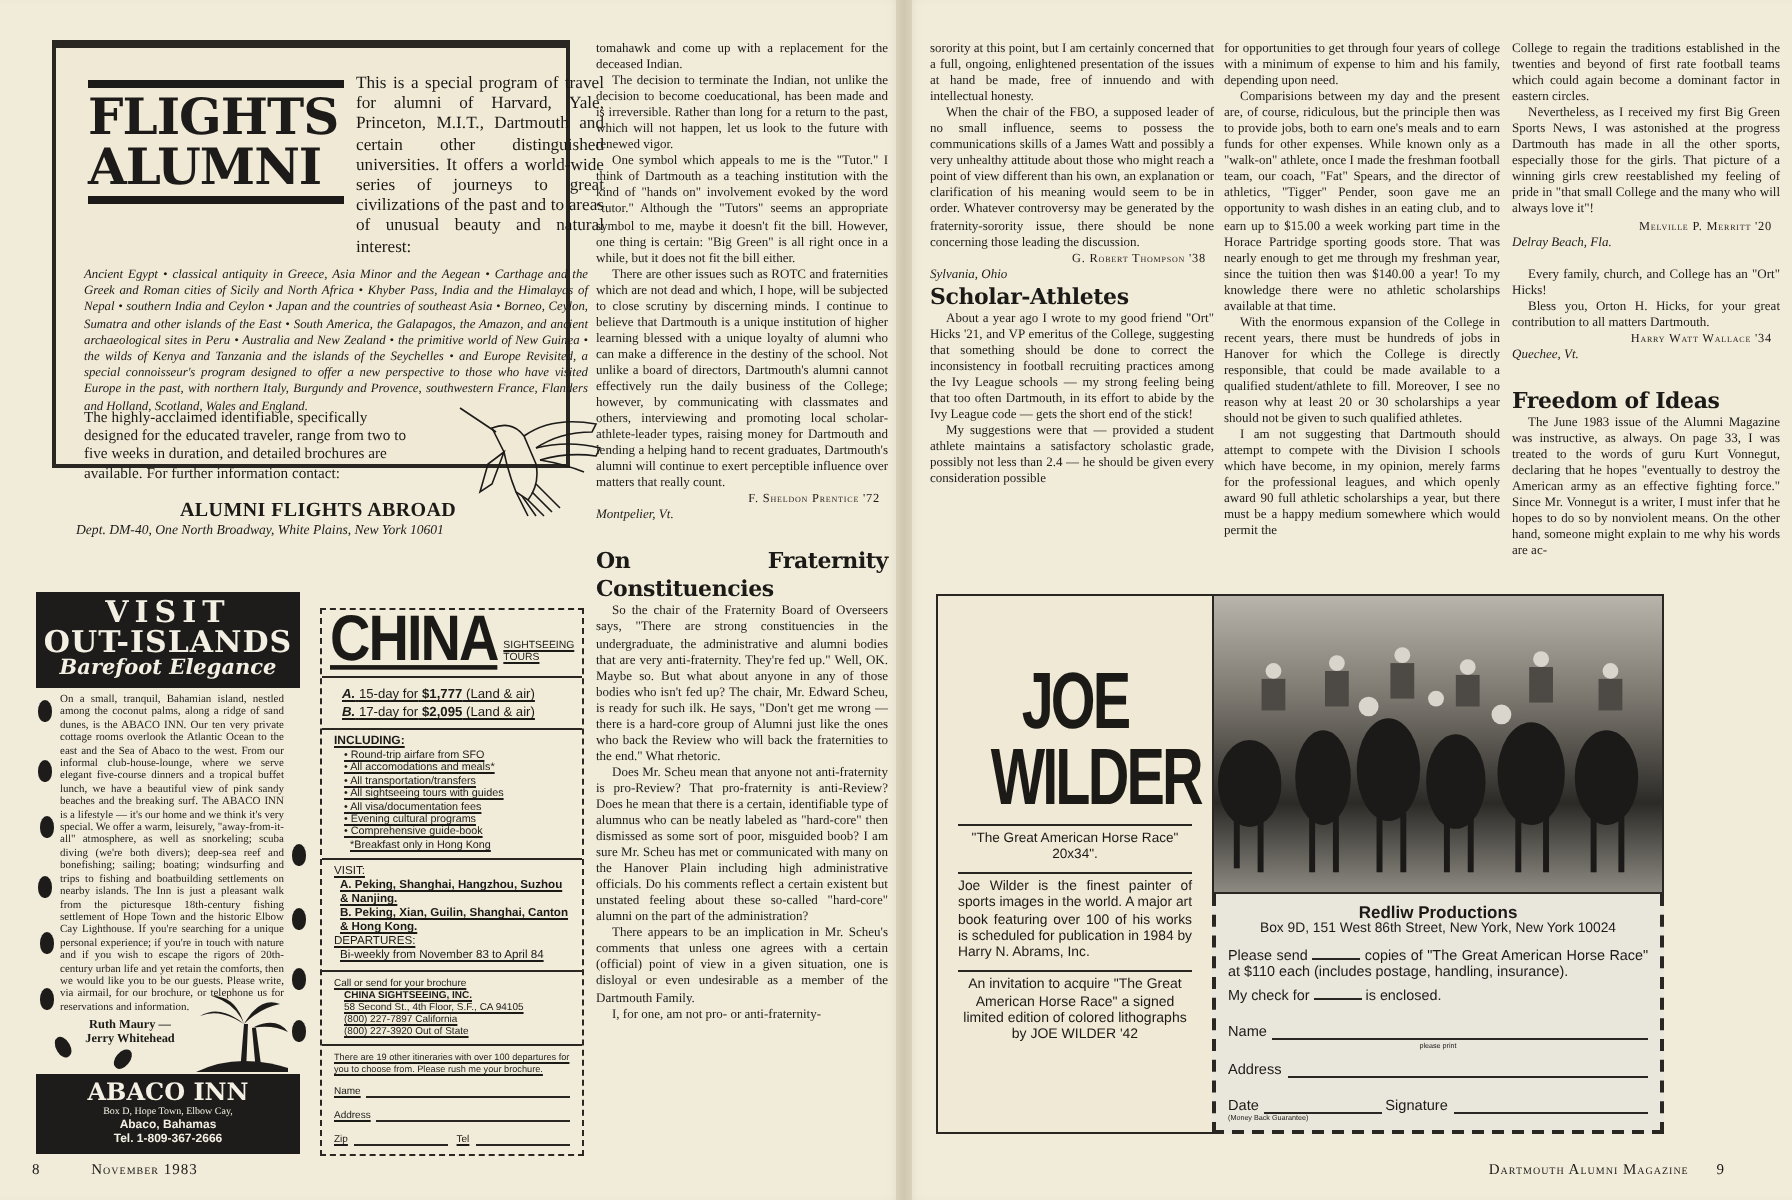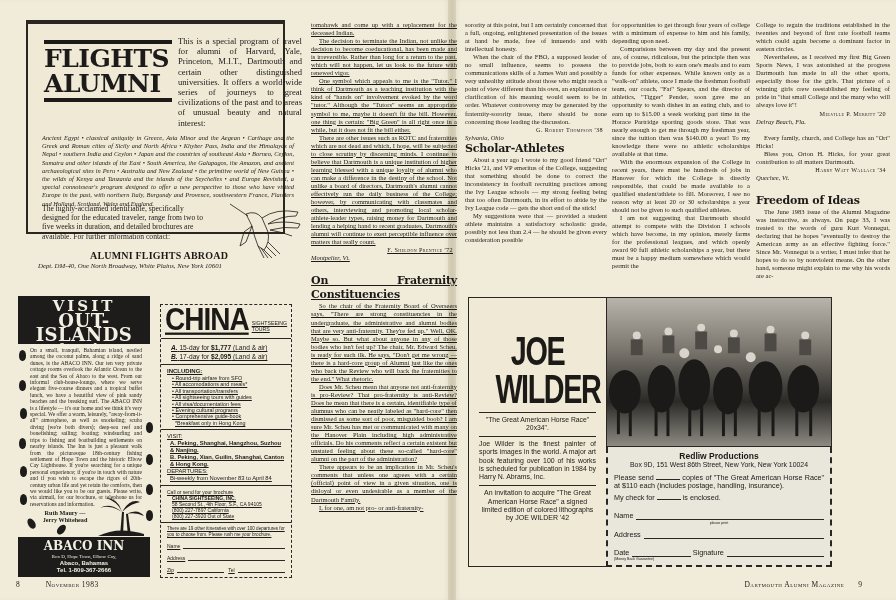--- a/index.html
+++ b/index.html
@@ -19,21 +19,21 @@
   .afa-list { position:absolute; left:14px; top:110px; width:252px; font-size:6.4px; line-height:8.2px; font-style:italic; text-align:justify; }
   .afa-info { position:absolute; left:14px; top:180px; width:170px; font-size:7.6px; line-height:9.2px; }
   .afa-contact { position:absolute; left:14px; top:226px; font-weight:bold; font-size:10px; letter-spacing:.2px;margin-left:48px; }
   .afa-addr { position:absolute; left:10px; top:238px; font-size:6.8px; font-style:italic; }
   .afa-bird { position:absolute; left:200px; top:178px; width:76px; height:58px; }
 
   
   .bahama { position:absolute; left:18px; top:296px; width:132px; height:282px; }
   .bh-head { background:#1e1c1a; color:#f3efe3; text-align:center; padding:2px 2px 3px; height:48px; }
   .bh-head .t1 { font-family:"DejaVu Serif",serif; font-weight:bold; font-size:15px; letter-spacing:3px; line-height:16px; }
-  .bh-head .t2 { font-family:"DejaVu Serif",serif; font-weight:bold; font-size:18px; line-height:14px; letter-spacing:.5px; }
+  .bh-head .t2 { font-family:"DejaVu Serif",serif; font-weight:bold; font-size:15px; line-height:14px; letter-spacing:.5px; }
   .bh-head .t3 { font-family:"DejaVu Serif",serif; font-style:italic; font-weight:bold; font-size:10.5px; line-height:13px; }
   .bh-body { position:relative; padding:3px 8px 0 12px; font-size:5.5px; line-height:6.4px; text-align:justify; height:180px; }
   .bh-sign { text-align:center; font-weight:bold; font-size:6.2px; line-height:7.2px; margin-top:2px; width:70px; }
   .foot { position:absolute; width:7px; height:11px; background:#1e1c1a; border-radius:50% 50% 45% 45%; }
   .palm { position:absolute; left:80px; top:200px; width:46px; height:40px; }
   .bh-foot { position:absolute; left:0; top:241px; width:132px; height:40px; background:#1e1c1a; color:#f3efe3; text-align:center; padding-top:2px; }
   .bh-foot .n { font-family:"DejaVu Serif",serif; font-weight:bold; font-size:12px; line-height:14px; }
   .bh-foot .a1 { font-size:5px; line-height:7px; }
   .bh-foot .a2 { font-family:"Liberation Sans",sans-serif; font-weight:bold; font-size:6px; line-height:7px; }
 
@@ -214,21 +214,21 @@
       </div>
     <div class="ch-field">
         <span>Zip</span>
         <span class="line"></span>
         <span style="margin-left:4px">Tel</span>
         <span class="line"></span>
       </div>
   </div>
 </div>
 
-<div class="col" style="left:311px;top:21px;width:146px;text-decoration:underline;">
+<div class="col" style="left:298px;top:21px;width:146px;">
   <p class="ni">tomahawk and come up with a replacement for the deceased Indian.</p>
   <p>The decision to terminate the Indian, not unlike the decision to become coeducational, has been made and is irreversible. Rather than long for a return to the past, which will not happen, let us look to the future with renewed vigor.</p>
   <p>One symbol which appeals to me is the "Tutor." I think of Dartmouth as a teaching institution with the kind of "hands on" involvement evoked by the word "tutor." Although the "Tutors" seems an appropriate symbol to me, maybe it doesn't fit the bill. However, one thing is certain: "Big Green" is all right once in a while, but it does not fit the bill either.</p>
   <p>There are other issues such as ROTC and fraternities which are not dead and which, I hope, will be subjected to close scrutiny by discerning minds. I continue to believe that Dartmouth is a unique institution of higher learning blessed with a unique loyalty of alumni who can make a difference in the destiny of the school. Not unlike a board of directors, Dartmouth's alumni cannot effectively run the daily business of the College; however, by communicating with classmates and others, interviewing and promoting local scholar-athlete-leader types, raising money for Dartmouth and lending a helping hand to recent graduates, Dartmouth's alumni will continue to exert perceptible influence over matters that really count.</p>
   <div class="sig">F. Sheldon Prentice '72</div>
   <div class="place">Montpelier, Vt.</div>
   <div class="h2" style="margin-top:12px">On Fraternity Constituencies</div>
   <p>So the chair of the Fraternity Board of Overseers says, "There are strong constituencies in the undergraduate, the administrative and alumni bodies that are very anti-fraternity. They're fed up." Well, OK. Maybe so. But what about anyone in any of those bodies who isn't fed up? The chair, Mr. Edward Scheu, is ready for such ilk. He says, "Don't get me wrong — there is a hard-core group of Alumni just like the ones who back the Review who will back the fraternities to the end." What rhetoric.</p>
   <p>Does Mr. Scheu mean that anyone not anti-fraternity is pro-Review? That pro-fraternity is anti-Review? Does he mean that there is a certain, identifiable type of alumnus who can be neatly labeled as "hard-core" then dismissed as some sort of poor, misguided boob? I am sure Mr. Scheu has met or communicated with many on the Hanover Plain including high administrative officials. Do his comments reflect a certain existent but unstated feeling about these so-called "hard-core" alumni on the part of the administration?</p>
   <p>There appears to be an implication in Mr. Scheu's comments that unless one agrees with a certain (official) point of view in a given situation, one is disloyal or even undesirable as a member of the Dartmouth Family.</p>

